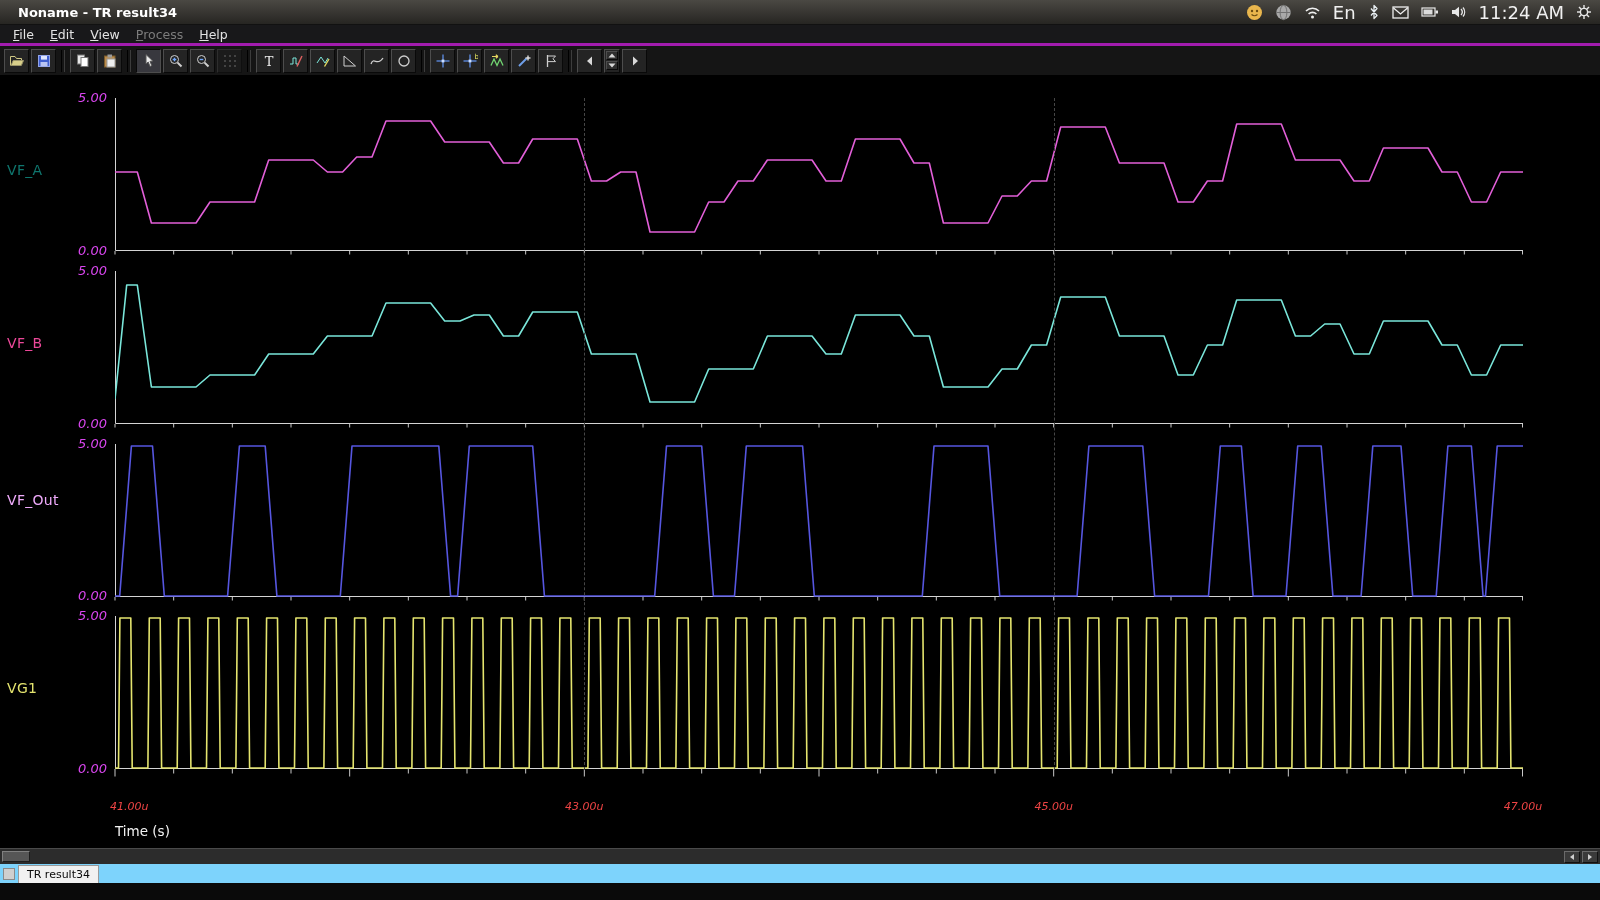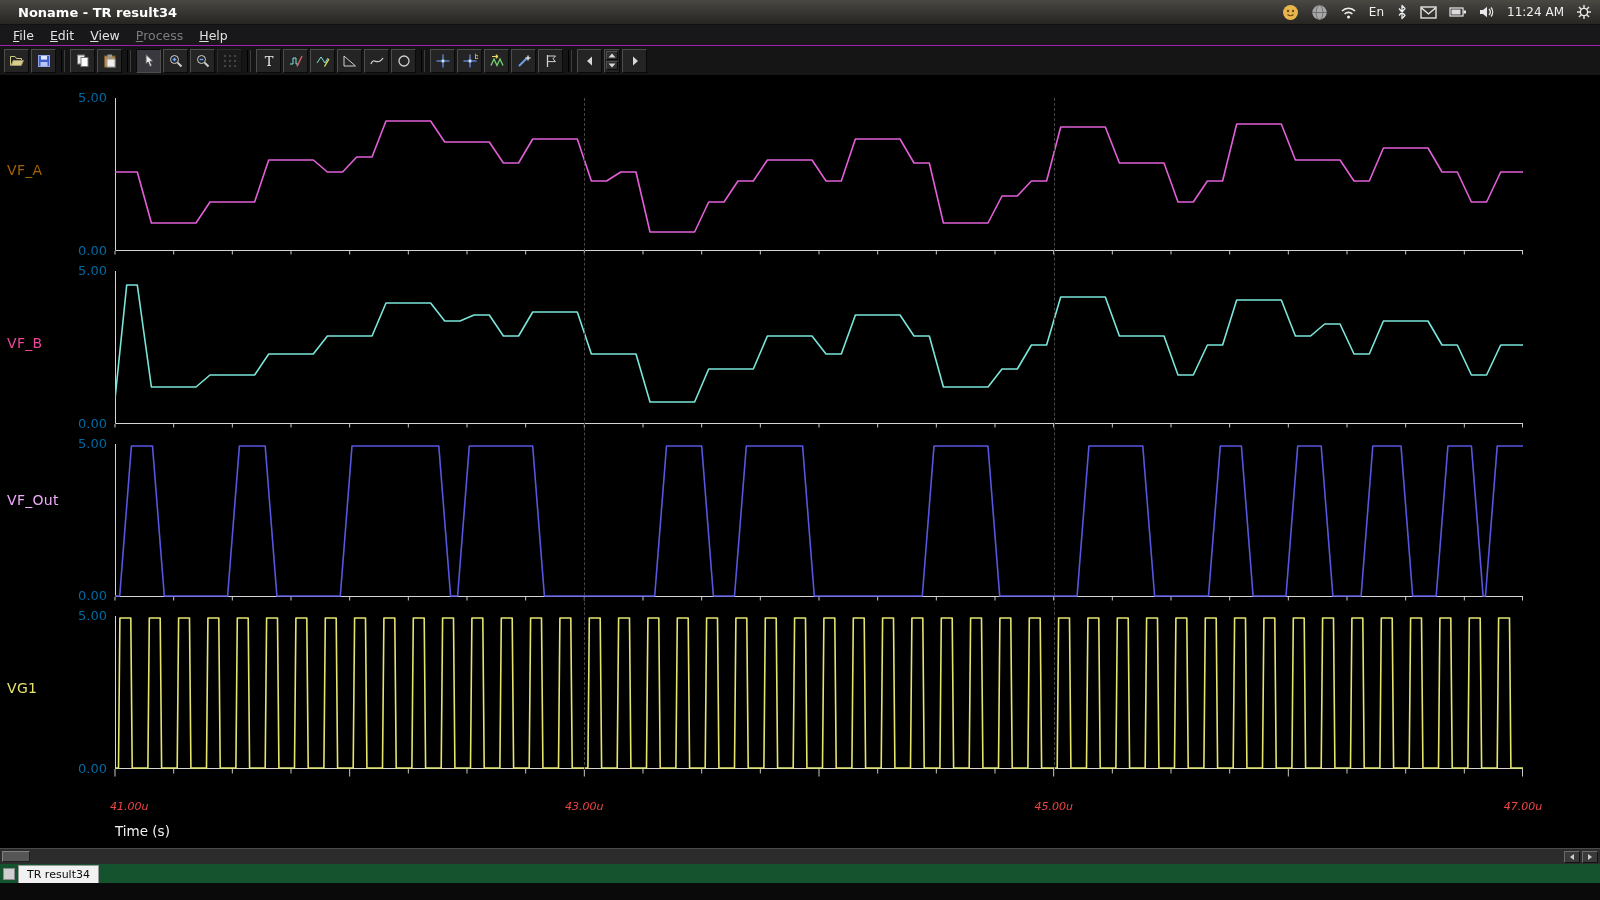--- a/index.html
+++ b/index.html
@@ -8,26 +8,26 @@
     background:#000;color:#eee;
     font-family:"DejaVu Sans",sans-serif;
     -webkit-user-select:none;user-select:none;
   }
   
   .topbar{position:absolute;top:0;left:0;width:1600px;height:24px;
     background:linear-gradient(#4a4843,#262522);display:flex;align-items:center;
     border-bottom:1px solid #111;}
   .topbar .wtitle{font-weight:bold;font-size:13px;color:#fff;padding-left:18px;}
   .tray{margin-left:auto;display:flex;align-items:center;gap:12px;padding-right:8px;}
-  .tray .txt{font-size:12px;color:#f0f0f0;}
+  .tray .txt{font-size:18px;color:#f0f0f0;}
   .tray svg{display:block;}
   
   .menubar{position:absolute;top:25px;left:0;width:1600px;height:21px;
     background:#18181a;display:flex;align-items:center;padding-left:5px;
-    border-bottom:1px solid #a21caf;box-sizing:border-box;}
+    border-bottom:3px solid #a21caf;box-sizing:border-box;}
   .menu-item{padding:2px 8px;font-size:12.5px;color:#e2e2e2;}
   .menu-item.disabled{color:#7c7c7c;}
   .menu-item u{text-decoration:underline;}
   
   .toolbar{position:absolute;top:46px;left:0;width:1600px;height:30px;
     background:#151515;display:flex;align-items:center;padding:0 4px;gap:2px;
     border-bottom:1px solid #000;box-sizing:border-box;}
   .tbtn{width:25px;height:24px;background:#242424;
     border:1px solid;border-color:#4d4d4d #090909 #090909 #4d4d4d;
     display:flex;align-items:center;justify-content:center;box-sizing:border-box;flex:none;}
@@ -37,37 +37,37 @@
   .tbtn.spin{flex-direction:column;width:16px;gap:1px;background:#242424;}
   .spin-half{width:12px;height:9px;background:#2e2e2e;border:1px solid;
     border-color:#4d4d4d #090909 #090909 #4d4d4d;display:flex;align-items:center;justify-content:center;box-sizing:border-box;}
   
   .plot-area{position:absolute;top:76px;left:0;width:1600px;height:772px;background:#000;}
   svg.trace{position:absolute;left:115px;width:1408px;height:153px;overflow:hidden;}
   svg.trace.p0{top:22px;} svg.trace.p1{top:195px;} svg.trace.p2{top:368px;} svg.trace.p3{top:540px;}
   svg.ticks{position:absolute;left:115px;width:1408px;height:9px;overflow:visible;}
   svg.ticks.t0{top:175px;} svg.ticks.t1{top:348px;} svg.ticks.t2{top:521px;} svg.ticks.t3{top:693px;}
   .ylabel{position:absolute;left:0;width:107px;text-align:right;
-    font-size:13px;color:#0369a1;line-height:15px;}
+    font-style:italic;font-size:13px;color:#d946ef;line-height:15px;}
   .sig{position:absolute;left:7px;font-size:14px;letter-spacing:.3px;}
   .xtick{position:absolute;top:724px;font-style:italic;font-size:11px;color:#ef4444;white-space:nowrap;}
   .xlabel{position:absolute;left:115px;width:1408px;top:747px;text-align:left;
     font-size:13.5px;color:#f2f2f2;}
   .vgrid{position:absolute;top:22px;height:672px;width:0;border-left:1px dashed #464646;}
   
   .scrollstrip{position:absolute;top:848px;left:0;width:1600px;height:16px;
     background:#2c2c2c;border-top:1px solid #4a4a4a;box-sizing:border-box;}
   .hthumb{position:absolute;left:2px;top:2px;width:28px;height:11px;background:#565656;
     border:1px solid;border-color:#808080 #1d1d1d #1d1d1d #808080;box-sizing:border-box;}
   .sbtn{position:absolute;top:2px;width:16px;height:12px;background:#3a3a3a;
     border:1px solid;border-color:#6a6a6a #111 #111 #6a6a6a;box-sizing:border-box;
     display:flex;align-items:center;justify-content:center;}
   .sbtn svg{display:block;}
   .tabstrip{position:absolute;top:864px;left:0;width:1600px;height:19px;
-    background:#14532d;display:flex;align-items:center;}
+    background:#7dd3fc;display:flex;align-items:center;}
   .tabbox{width:12px;height:12px;background:#cfcfcf;margin:0 3px 0 3px;
     border:1px solid #8a8a8a;box-sizing:border-box;flex:none;}
   .tab{background:#f1f1f1;color:#0a0a0a;font-size:11px;line-height:15px;
     padding:1px 8px 1px 8px;border:1px solid #9a9a9a;border-bottom:none;flex:none;}
   .bottomfill{position:absolute;top:883px;left:0;width:1600px;height:17px;background:#0a0a0a;}
 </style>
 </head>
 <body>
 
 <div class="topbar">
@@ -298,21 +298,21 @@
     <svg width="16" height="16">
         <path d="M6 3.5 L11 8 L6 12.5 Z" fill="#d8d8d8"></path>
       </svg>
   </div>
 </div>
 
 <div class="plot-area" id="plot-area">
 
   <div class="ylabel" style="top:14px">5.00</div>
   <div class="ylabel" style="top:167px">0.00</div>
-  <div class="sig" style="top: 86px; color: #a16207;">VF_A</div>
+  <div class="sig" style="top: 86px; color: #0f766e;">VF_A</div>
   <svg class="trace p0" width="1408" height="153">
       <path d="M0.5 0 V152.5 H1408" stroke="#d4d4d4" fill="none"></path>
       <polyline points="0.0,74.0 22.3,74.0 36.4,125.0 81.0,125.0 95.0,104.0 139.6,104.0 153.7,62.0 198.3,62.0 212.4,74.0 227.6,74.0 241.7,59.0 257.0,59.0 271.0,23.0 315.6,23.0 329.7,44.0 374.3,44.0 388.4,65.0 403.6,65.0 417.7,41.0 462.3,41.0 476.4,83.0 491.6,83.0 505.7,74.0 521.0,74.0 535.0,134.0 579.6,134.0 593.7,104.0 609.0,104.0 623.0,83.0 638.3,83.0 652.4,62.0 697.0,62.0 711.0,83.0 726.3,83.0 740.4,41.0 785.0,41.0 799.0,65.0 814.3,65.0 828.4,125.0 873.0,125.0 887.0,98.0 902.3,98.0 916.4,83.0 931.6,83.0 945.7,29.0 990.3,29.0 1004.4,65.0 1049.0,65.0 1063.0,104.0 1078.3,104.0 1092.4,83.0 1107.6,83.0 1121.7,26.0 1166.3,26.0 1180.4,62.0 1225.0,62.0 1239.0,83.0 1254.3,83.0 1268.4,50.0 1313.0,50.0 1327.0,74.0 1342.3,74.0 1356.4,104.0 1371.6,104.0 1385.7,74.0 1478.4,74.0" fill="none" stroke="#e25fd8" stroke-width="1.6" stroke-linejoin="round"></polyline>
     </svg>
   <svg class="ticks t0">
       <line x1="0" x2="0" y1="0" y2="3.5" stroke="#c8c8c8"></line>
       <line x1="58.666666666666664" x2="58.666666666666664" y1="0" y2="3.5" stroke="#c8c8c8"></line>
       <line x1="117.33333333333333" x2="117.33333333333333" y1="0" y2="3.5" stroke="#c8c8c8"></line>
       <line x1="176" x2="176" y1="0" y2="3.5" stroke="#c8c8c8"></line>
       <line x1="234.66666666666666" x2="234.66666666666666" y1="0" y2="3.5" stroke="#c8c8c8"></line>

